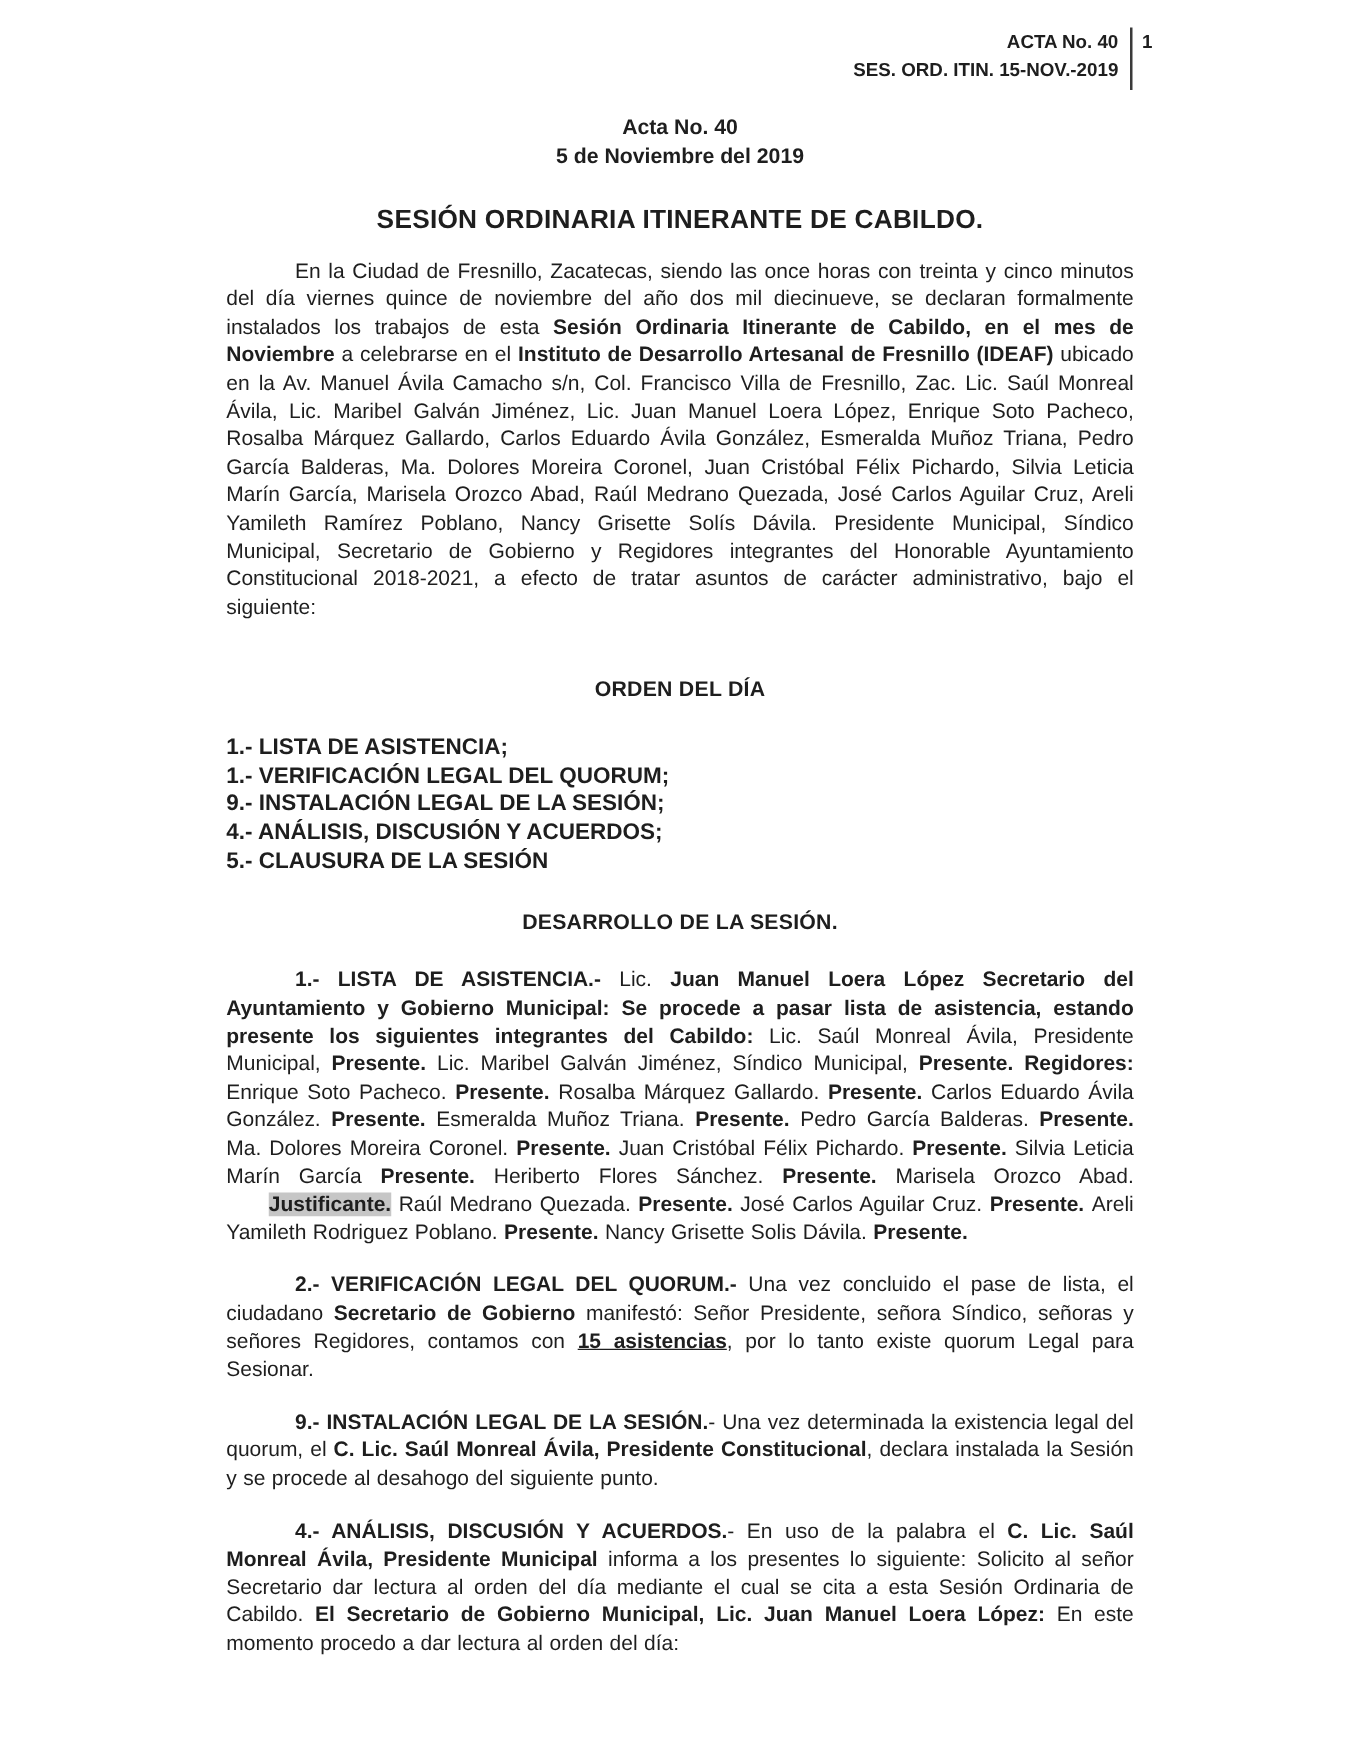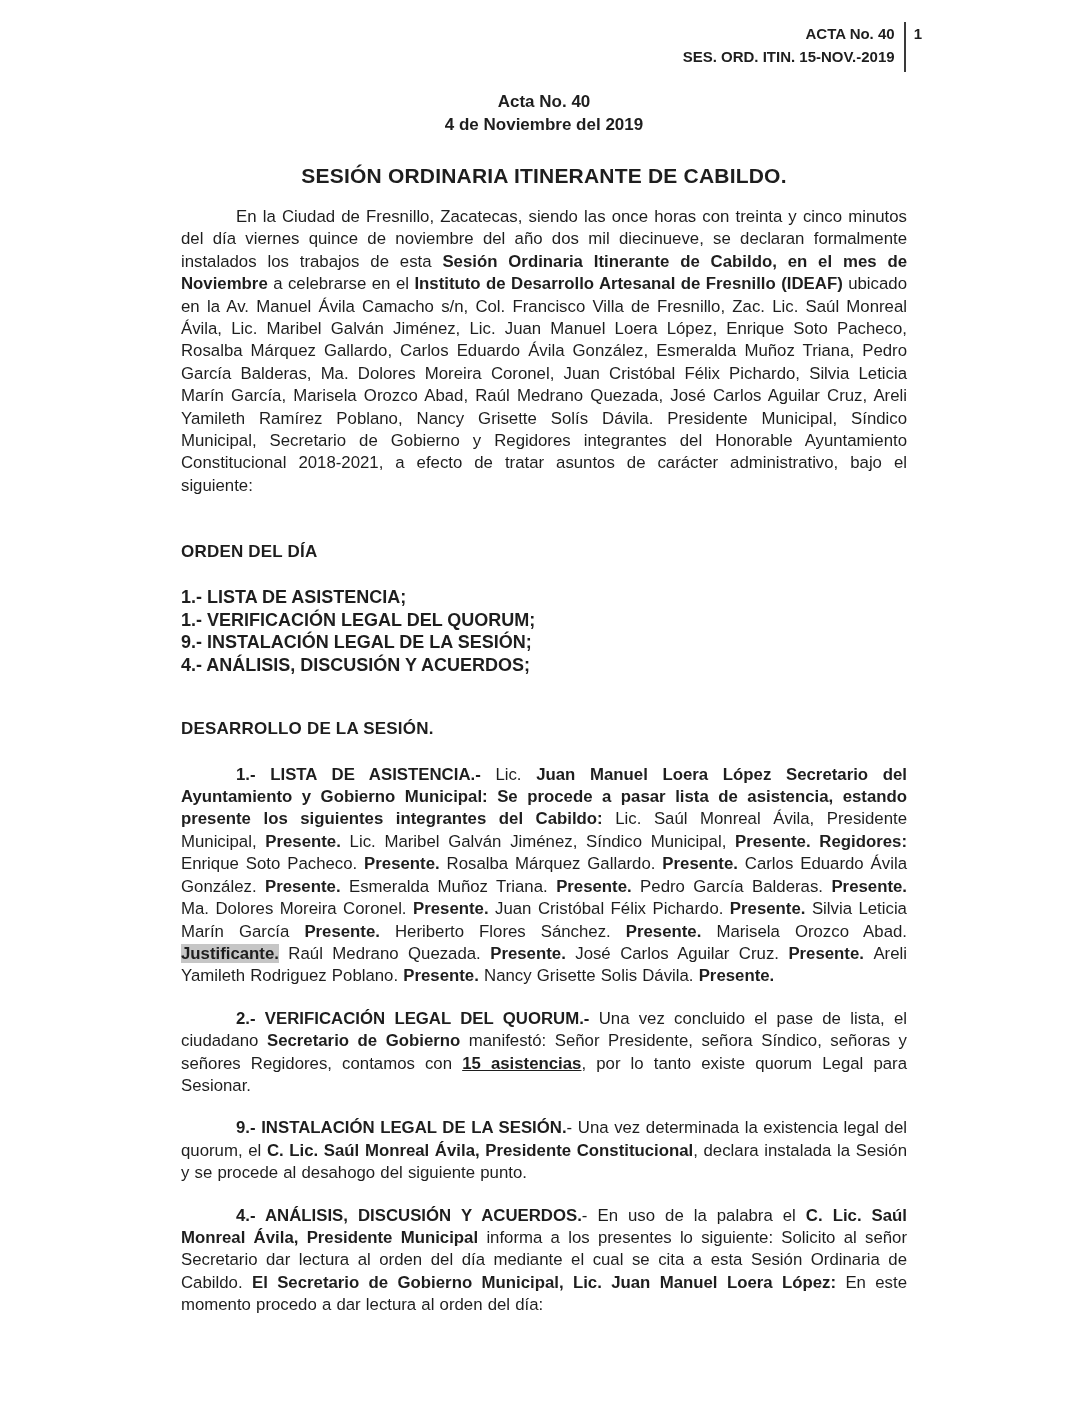--- a/index.html
+++ b/index.html
@@ -66,71 +66,73 @@
   .para {
     margin-top: 19px;
     font-size: 16.8px;
     line-height: 22.4px;
     text-align: justify;
     text-indent: 55px;
     word-spacing: 0.5px;
   }
   .para-intro { }
   .center-heading {
+    text-align: center;
     font-weight: 700;
     font-size: 17px;
     line-height: 22px;
     letter-spacing: 0.2px;
   }
   .orden-heading { margin-top: 44px; }
   .orden-list {
     margin-top: 23px;
     font-weight: 700;
     font-size: 18px;
     line-height: 22.6px;
   }
-  .desarrollo-heading { margin-top: 41px; }
+  .desarrollo-heading { margin-top: 28px; }
   .sec-para { margin-top: 20px; }
   .first-sec { margin-top: 24px; }
   .b { font-weight: 700; }
   .u { text-decoration: underline; }
-  .hl { background: var(--hl-color, #c6c6c6); }
+  .hl { background: var(--hl-color, #c6c6c6); margin-left: 34px; }
 </style>
 </head>
 <body>
 
 <div class="page">
 
   <div class="corner-header">
     <div class="corner-lines">
       <div>ACTA No. 40</div>
       <div>SES. ORD. ITIN. 15-NOV.-2019</div>
     </div>
     <div class="corner-divider"></div>
     <div class="corner-pagenum">1</div>
   </div>
 
   <div class="content">
 
     <div class="doc-title">
       <div>Acta No. 40</div>
-      <div>4 de Noviembre del 2019</div>
+      <div>5 de Noviembre del 2019</div>
     </div>
 
     <div class="session-heading">SESIÓN ORDINARIA ITINERANTE DE CABILDO.</div>
 
     <p class="para para-intro"><span>En la Ciudad de Fresnillo, Zacatecas, siendo las once horas con treinta y cinco minutos del día viernes quince de noviembre del año dos mil diecinueve, se declaran formalmente instalados los trabajos de esta </span><span class="b">Sesión Ordinaria Itinerante de Cabildo, en el mes de Noviembre</span><span> a celebrarse en el </span><span class="b">Instituto de Desarrollo Artesanal de Fresnillo (IDEAF)</span><span> ubicado en la Av. Manuel Ávila Camacho s/n, Col. Francisco Villa de Fresnillo, Zac. Lic. Saúl Monreal Ávila, Lic. Maribel Galván Jiménez, Lic. Juan Manuel Loera López, Enrique Soto Pacheco, Rosalba Márquez Gallardo, Carlos Eduardo Ávila González, Esmeralda Muñoz Triana, Pedro García Balderas, Ma. Dolores Moreira Coronel, Juan Cristóbal Félix Pichardo, Silvia Leticia Marín García, Marisela Orozco Abad, Raúl Medrano Quezada, José Carlos Aguilar Cruz, Areli Yamileth Ramírez Poblano, Nancy Grisette Solís Dávila. Presidente Municipal, Síndico Municipal, Secretario de Gobierno y Regidores integrantes del Honorable Ayuntamiento Constitucional 2018-2021, a efecto de tratar asuntos de carácter administrativo, bajo el siguiente:</span></p>
 
     <div class="center-heading orden-heading">ORDEN DEL DÍA</div>
 
     <div class="orden-list">
       <div>1.- LISTA DE ASISTENCIA;</div>
       <div>1.- VERIFICACIÓN LEGAL DEL QUORUM;</div>
       <div>9.- INSTALACIÓN LEGAL DE LA SESIÓN;</div>
       <div>4.- ANÁLISIS, DISCUSIÓN Y ACUERDOS;</div>
+      <div>5.- CLAUSURA DE LA SESIÓN</div>
     </div>
 
     <div class="center-heading desarrollo-heading">DESARROLLO DE LA SESIÓN.</div>
 
     <p class="para sec-para first-sec"><span class="b">1.- LISTA DE ASISTENCIA.- </span><span>Lic. </span><span class="b">Juan Manuel Loera López Secretario del Ayuntamiento y Gobierno Municipal: Se procede a pasar lista de asistencia, estando presente los siguientes integrantes del Cabildo: </span><span>Lic. Saúl Monreal Ávila, Presidente Municipal, </span><span class="b">Presente. </span><span>Lic. Maribel Galván Jiménez, Síndico Municipal, </span><span class="b">Presente. Regidores: </span><span>Enrique Soto Pacheco. </span><span class="b">Presente. </span><span>Rosalba Márquez Gallardo. </span><span class="b">Presente. </span><span>Carlos Eduardo Ávila González. </span><span class="b">Presente. </span><span>Esmeralda Muñoz Triana. </span><span class="b">Presente. </span><span>Pedro García Balderas. </span><span class="b">Presente. </span><span>Ma. Dolores Moreira Coronel. </span><span class="b">Presente. </span><span>Juan Cristóbal Félix Pichardo. </span><span class="b">Presente. </span><span>Silvia Leticia Marín García </span><span class="b">Presente. </span><span>Heriberto Flores Sánchez. </span><span class="b">Presente. </span><span>Marisela Orozco Abad. </span><span class="b hl">Justificante.</span><span> Raúl Medrano Quezada. </span><span class="b">Presente. </span><span>José Carlos Aguilar Cruz. </span><span class="b">Presente. </span><span>Areli Yamileth Rodriguez Poblano. </span><span class="b">Presente. </span><span>Nancy Grisette Solis Dávila. </span><span class="b">Presente.</span></p>
 
     <p class="para sec-para"><span class="b">2.- VERIFICACIÓN LEGAL DEL QUORUM.- </span><span>Una vez concluido el pase de lista, el ciudadano </span><span class="b">Secretario de Gobierno </span><span>manifestó: Señor Presidente, señora Síndico, señoras y señores Regidores, contamos con </span><span class="b u">15 asistencias</span><span>, por lo tanto existe quorum Legal para Sesionar.</span></p>
 
     <p class="para sec-para"><span class="b">9.- INSTALACIÓN LEGAL DE LA SESIÓN.</span><span>- Una vez determinada la existencia legal del quorum, el </span><span class="b">C. Lic. Saúl Monreal Ávila, Presidente Constitucional</span><span>, declara instalada la Sesión y se procede al desahogo del siguiente punto.</span></p>
 

